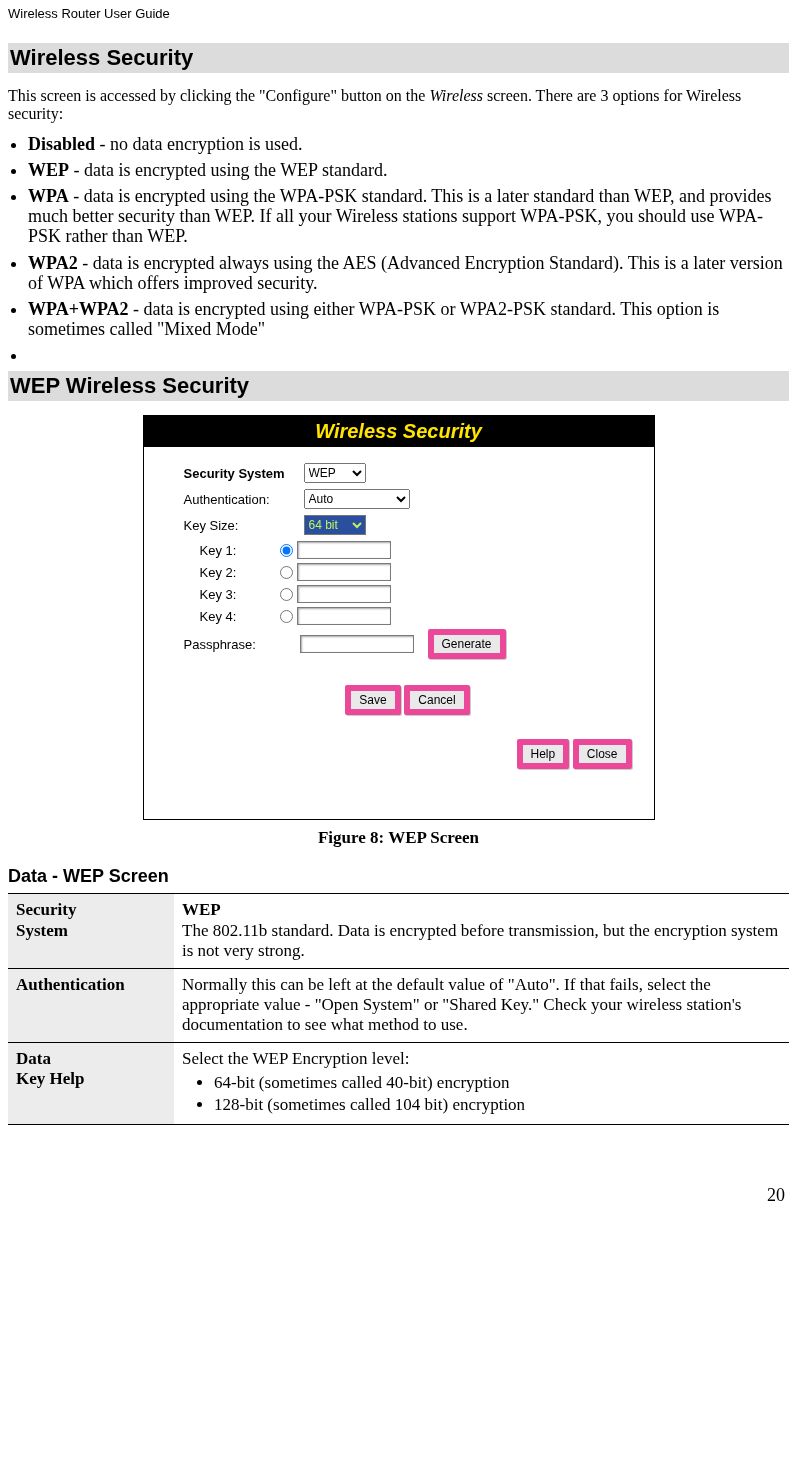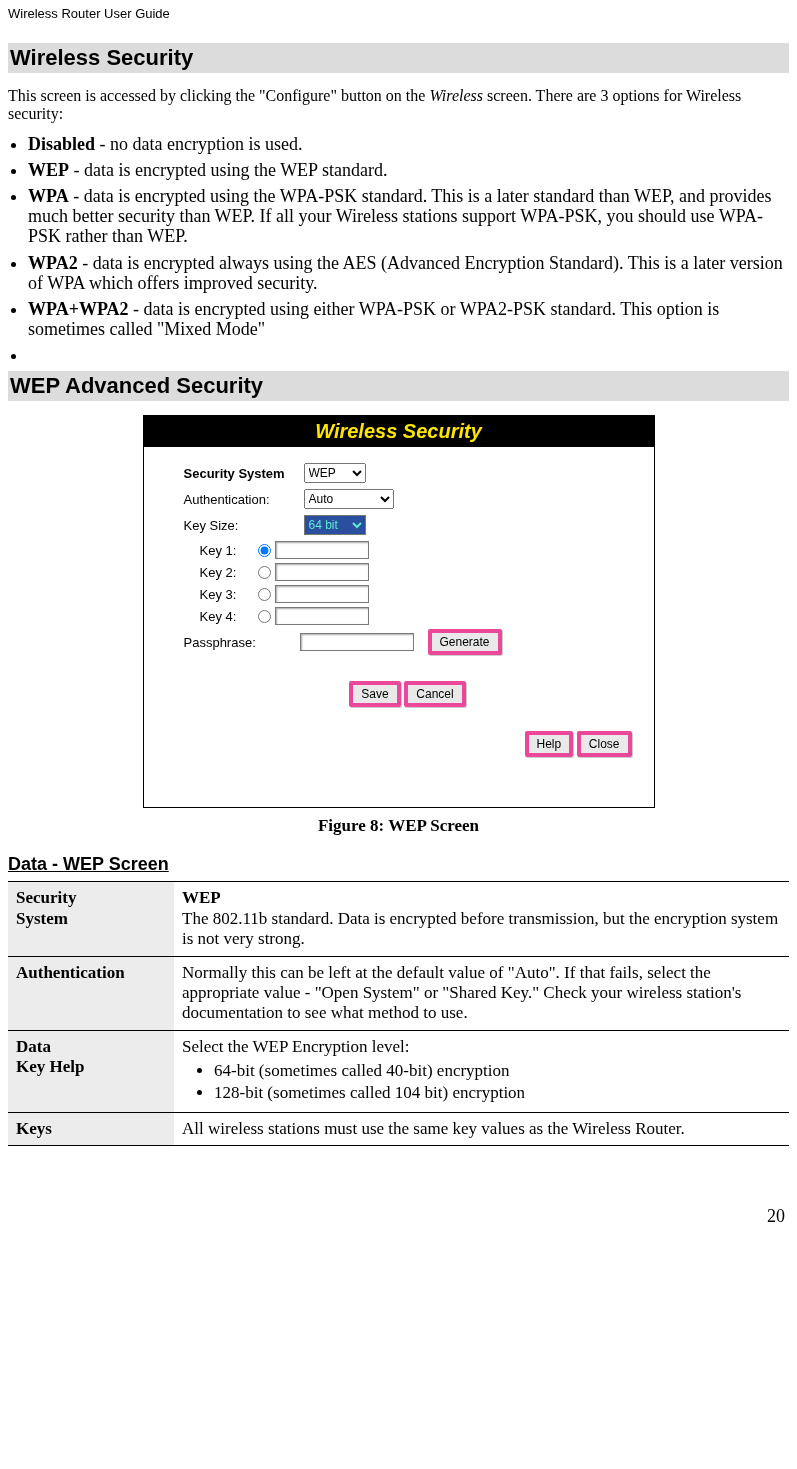--- a/index.html
+++ b/index.html
@@ -41,21 +41,20 @@
       line-height: 1.12;
     }
     .ital { font-style: italic; }
     .bold { font-weight: bold; }
 
     h3.subhead {
       font-family: Arial, Helvetica, sans-serif;
       font-size: 18px;
       font-weight: bold;
       margin: 18px 0 6px 0;
-      text-decoration: underline;
     }
     .caption {
       text-align: center;
       font-weight: bold;
       font-size: 17px;
       margin: 8px 0 8px 0;
       font-family: Liberation Serif, serif;
     }
 
     
@@ -93,38 +92,38 @@
     .ws-label-col {
       width: 120px;
     }
     .ws-label-bold { font-weight: bold; }
     .ws-select {
       font-family: Arial, Helvetica, sans-serif;
       font-size: 12px;
       height: 20px;
     }
     .ws-select-sm { width: 62px; }
-    .ws-select-md { width: 90px; }
-    .ws-select-keysize { background: #2a4f9e; color: #5eead4; }
+    .ws-select-md { width: 106px; }
+    .ws-select-keysize { background: #2a4f9e; color: #bef264; }
     .ws-keys { margin-left: 16px; }
     .ws-key-row { display: flex; align-items: center; margin-bottom: 4px; }
-    .ws-key-label { width: 58px; }
+    .ws-key-label { width: 80px; }
     .ws-radio { margin: 0 4px 0 0; }
     .ws-textbox {
       border: 1px solid #7a7a7a;
       height: 16px;
       width: 92px;
       box-shadow: inset 1px 1px 2px rgba(0,0,0,0.35);
       background: #fff;
     }
     .ws-textbox-wide { width: 112px; }
     .ws-btn {
       font-family: Arial, Helvetica, sans-serif;
       font-size: 12px;
-      border: 4px solid #ec4899;
+      border: 6px solid #ec4899;
       background: #e9e9e9;
       padding: 2px 8px;
       border-radius: 2px;
       box-shadow: 1px 1px 0 rgba(0,0,0,0.2);
     }
     .ws-center-btns { text-align: center; margin-top: 26px; }
     .ws-right-btns { text-align: right; padding-right: 22px; margin-top: 18px; }
 
     
     table.data {
@@ -170,21 +169,21 @@
 
   <ul class="bullets">
     <li><span class="bold">Disabled</span><span> - no data encryption is used.</span></li>
     <li><span class="bold">WEP</span><span> - data is encrypted using the WEP standard.</span></li>
     <li><span class="bold">WPA</span><span> - data is encrypted using the WPA-PSK standard. This is a later standard than WEP, and provides much better security than WEP. If all your Wireless stations support WPA-PSK, you should use WPA-PSK rather than WEP.</span></li>
     <li><span class="bold">WPA2</span><span> - data is encrypted always using the AES (Advanced Encryption Standard). This is a later version of WPA which offers improved security.</span></li>
     <li><span class="bold">WPA+WPA2</span><span> - data is encrypted using either WPA-PSK or WPA2-PSK standard. This option is sometimes called "Mixed Mode"</span></li>
     <li></li>
   </ul>
 
-  <h2 class="bar">WEP Advanced Security</h2>
+  <h2 class="bar">WEP Wireless Security</h2>
 
   <div class="fig-wrap">
     <div class="ws-window">
       <div class="ws-titlebar">Wireless Security</div>
       <div class="ws-body">
         <div class="ws-row">
           <span class="ws-label-col ws-label-bold">Security System</span>
           <select class="ws-select ws-select-sm"><option>WEP</option></select>
         </div>
         <div class="ws-row">
@@ -261,21 +260,17 @@
         <span>Key Help</span>
       </td>
       <td>
         <span>Select the WEP Encryption level:</span>
         <ul>
           <li>64-bit (sometimes called 40-bit) encryption</li>
           <li>128-bit (sometimes called 104 bit) encryption</li>
         </ul>
       </td>
     </tr>
-    <tr>
-      <td class="left">Keys</td>
-      <td>All wireless stations must use the same key values as the Wireless Router.</td>
-    </tr>
   </tbody>
     </table>
 
   <div class="page-num">20</div>
 </div>
 
 </body></html>

